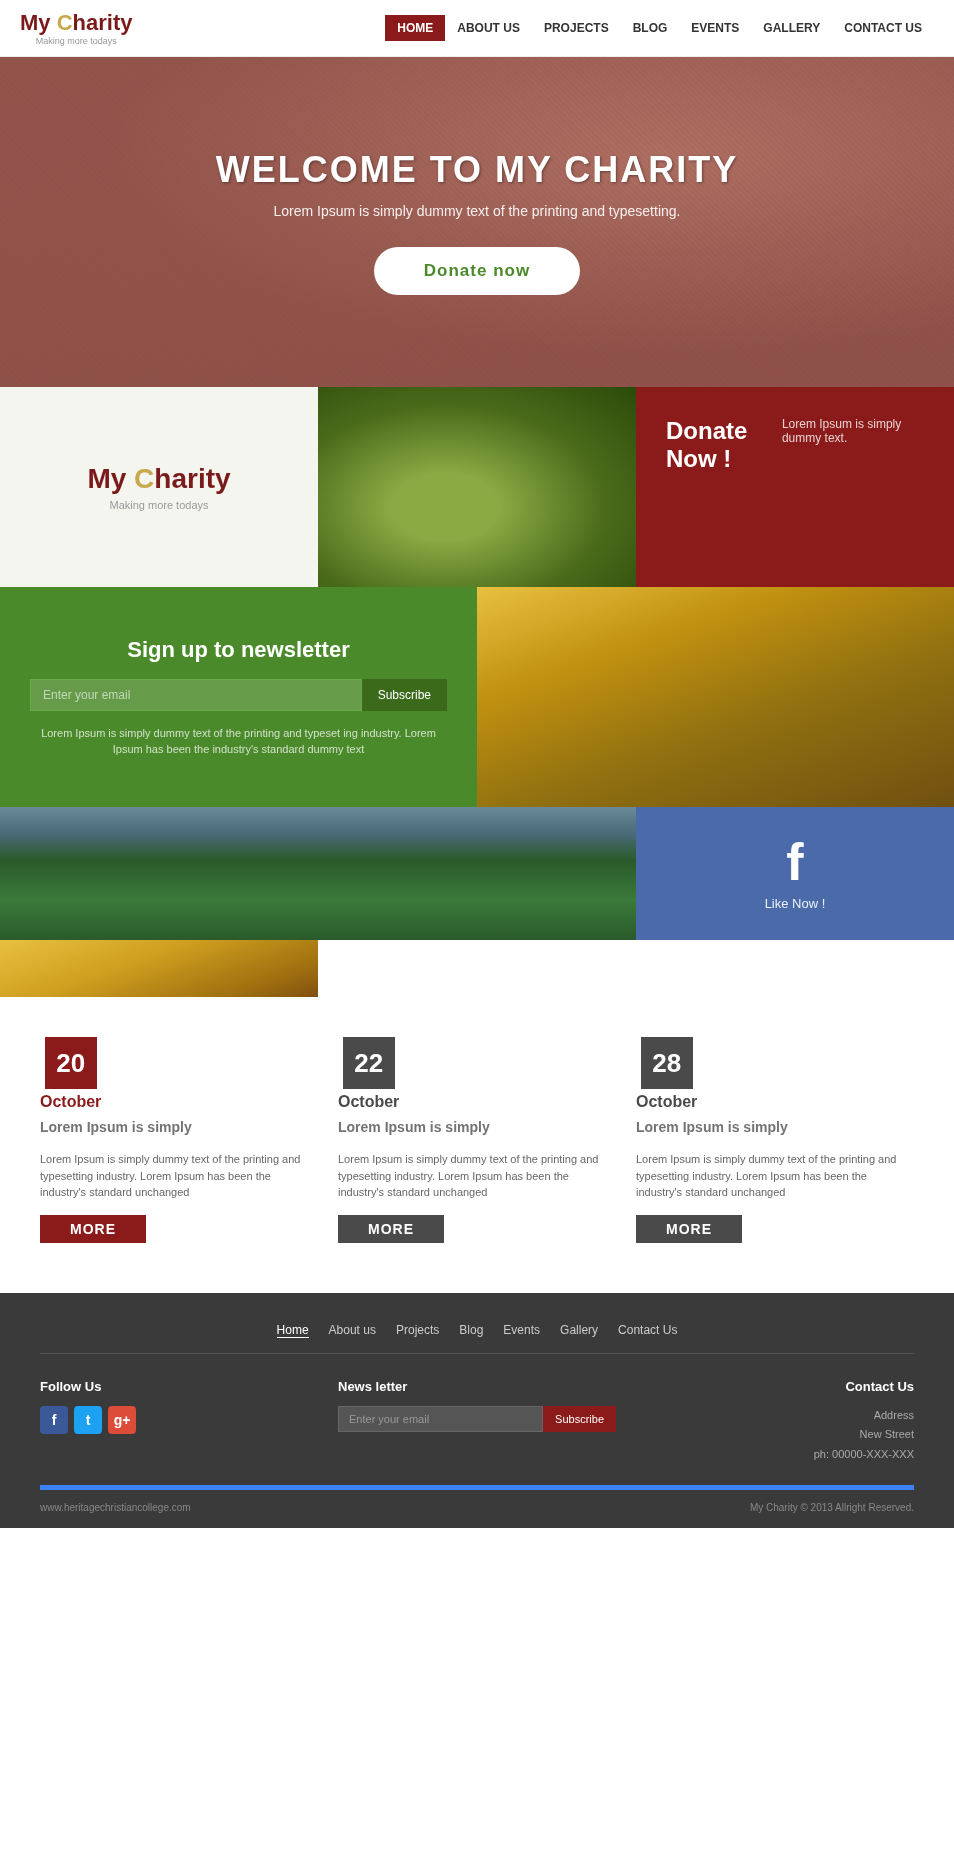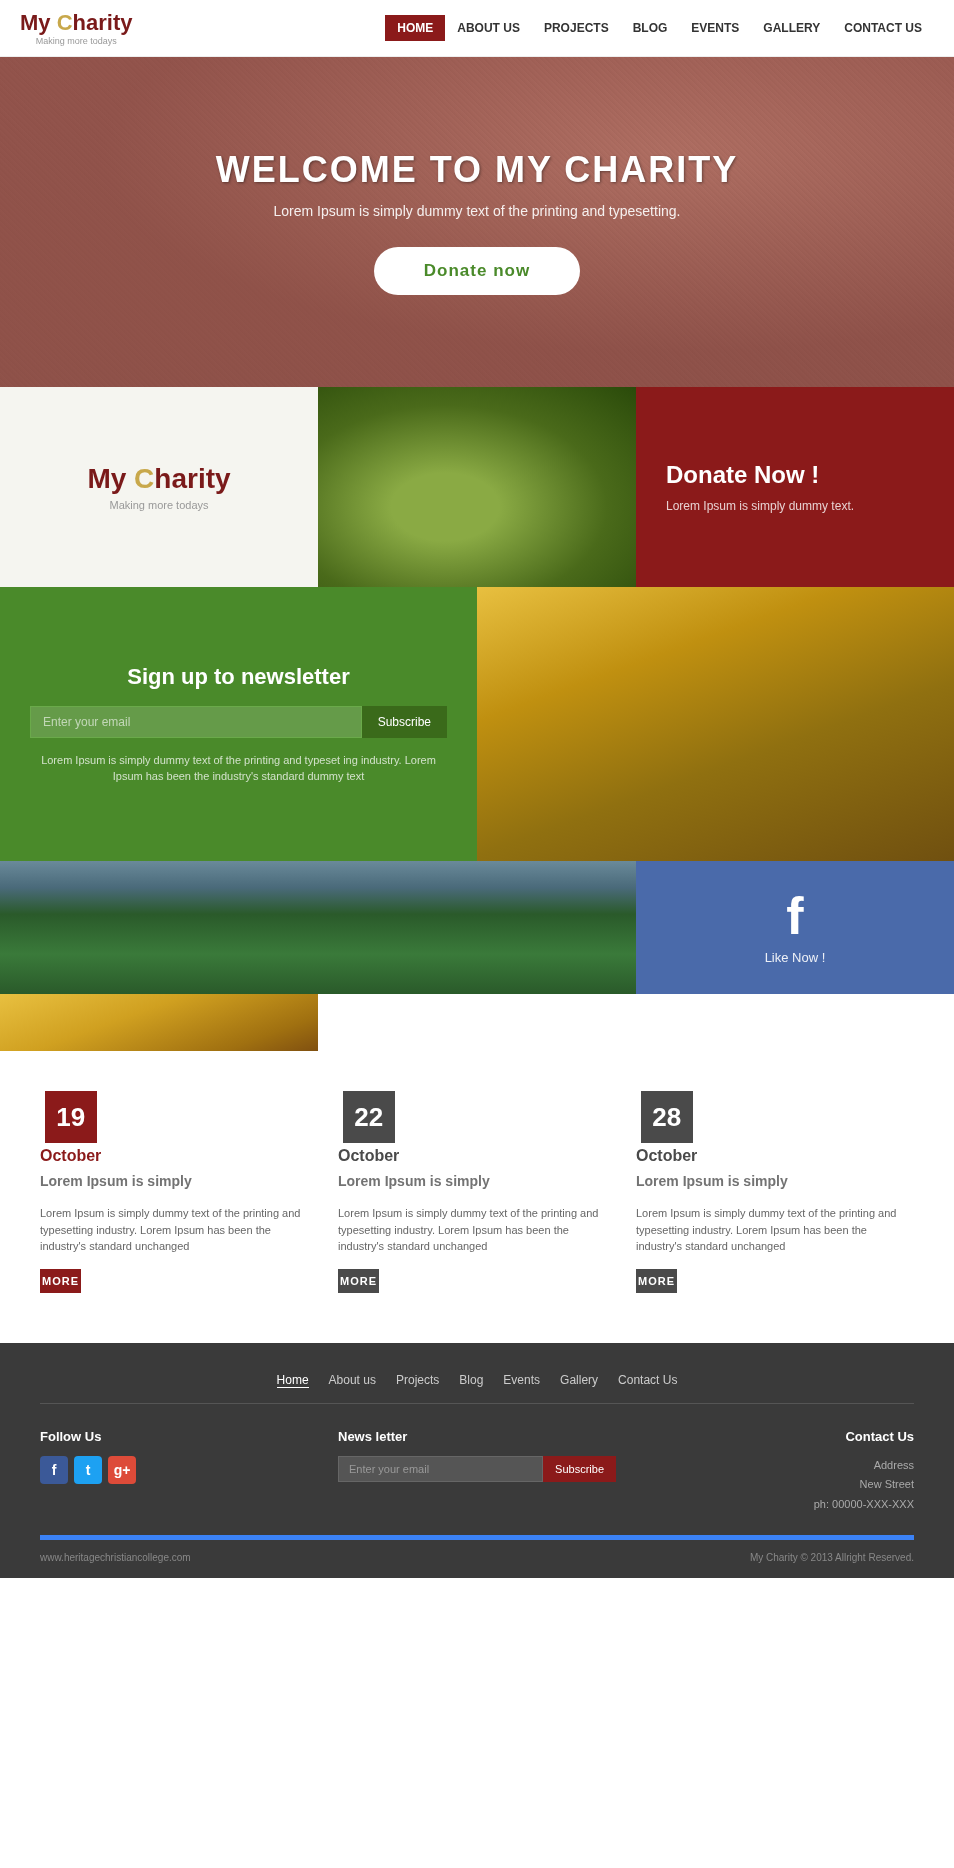--- a/index.html
+++ b/index.html
@@ -96,34 +96,33 @@
     }
     .mid-image-inner {
       width: 100%;
       height: 100%;
       background:
         radial-gradient(ellipse at 40% 60%, #8aaa44 20%, #4a6a1a 60%, #2a4a0a 100%);
     }
     .mid-donate {
       background: #8b1a1a;
       display: flex;
-      flex-direction: column;
       align-items: flex-start;
       justify-content: center;
       padding: 30px;
       color: #fff;
     }
     .mid-donate h2 { font-size: 24px; font-weight: bold; margin-bottom: 10px; }
     .mid-donate p { font-size: 12px; color: rgba(255,255,255,0.8); }
 
     
     .newsletter-section {
       display: grid;
       grid-template-columns: 1fr 1fr;
-      height: 274px;
+      height: 220px;
     }
     .newsletter-left {
       background: #4a8a2a;
       display: flex;
       flex-direction: column;
       align-items: center;
       justify-content: center;
       padding: 30px;
       color: #fff;
     }
@@ -257,23 +256,23 @@
       margin-bottom: 16px;
     }
     .event-desc {
       font-size: 11px;
       color: #666;
       line-height: 1.5;
       margin-bottom: 14px;
     }
     .more-btn {
       display: inline-block;
-      padding: 6px 2px;
-      color: #fff;
-      font-size: 11px;
+      padding: 6px 30px;
+      color: #fff;
+      font-size: 14px;
       border: none;
       cursor: pointer;
       text-transform: uppercase;
       font-weight: bold;
       letter-spacing: 1px;
     }
     .more-btn.red { background: #8b1a1a; }
     .more-btn.dark { background: #4a4a4a; }
 
     
@@ -437,21 +436,21 @@
   <div class="leaves-right">
     <div class="leaves-right-inner"></div>
   </div>
 </div>
 
 <section class="events-section">
   <div class="events-grid">
 
     <div class="event-card">
       <div class="event-date-block">
-        <div class="event-day red">19</div>
+        <div class="event-day red">20</div>
         <div class="event-month">October</div>
       </div>
       <div class="event-title">Lorem Ipsum is simply</div>
       <div class="event-desc">Lorem Ipsum is simply dummy text of the printing and typesetting industry. Lorem Ipsum has been the industry's standard unchanged</div>
       <button class="more-btn red">MORE</button>
     </div>
 
     <div class="event-card">
       <div class="event-date-block">
         <div class="event-day dark">22</div>

